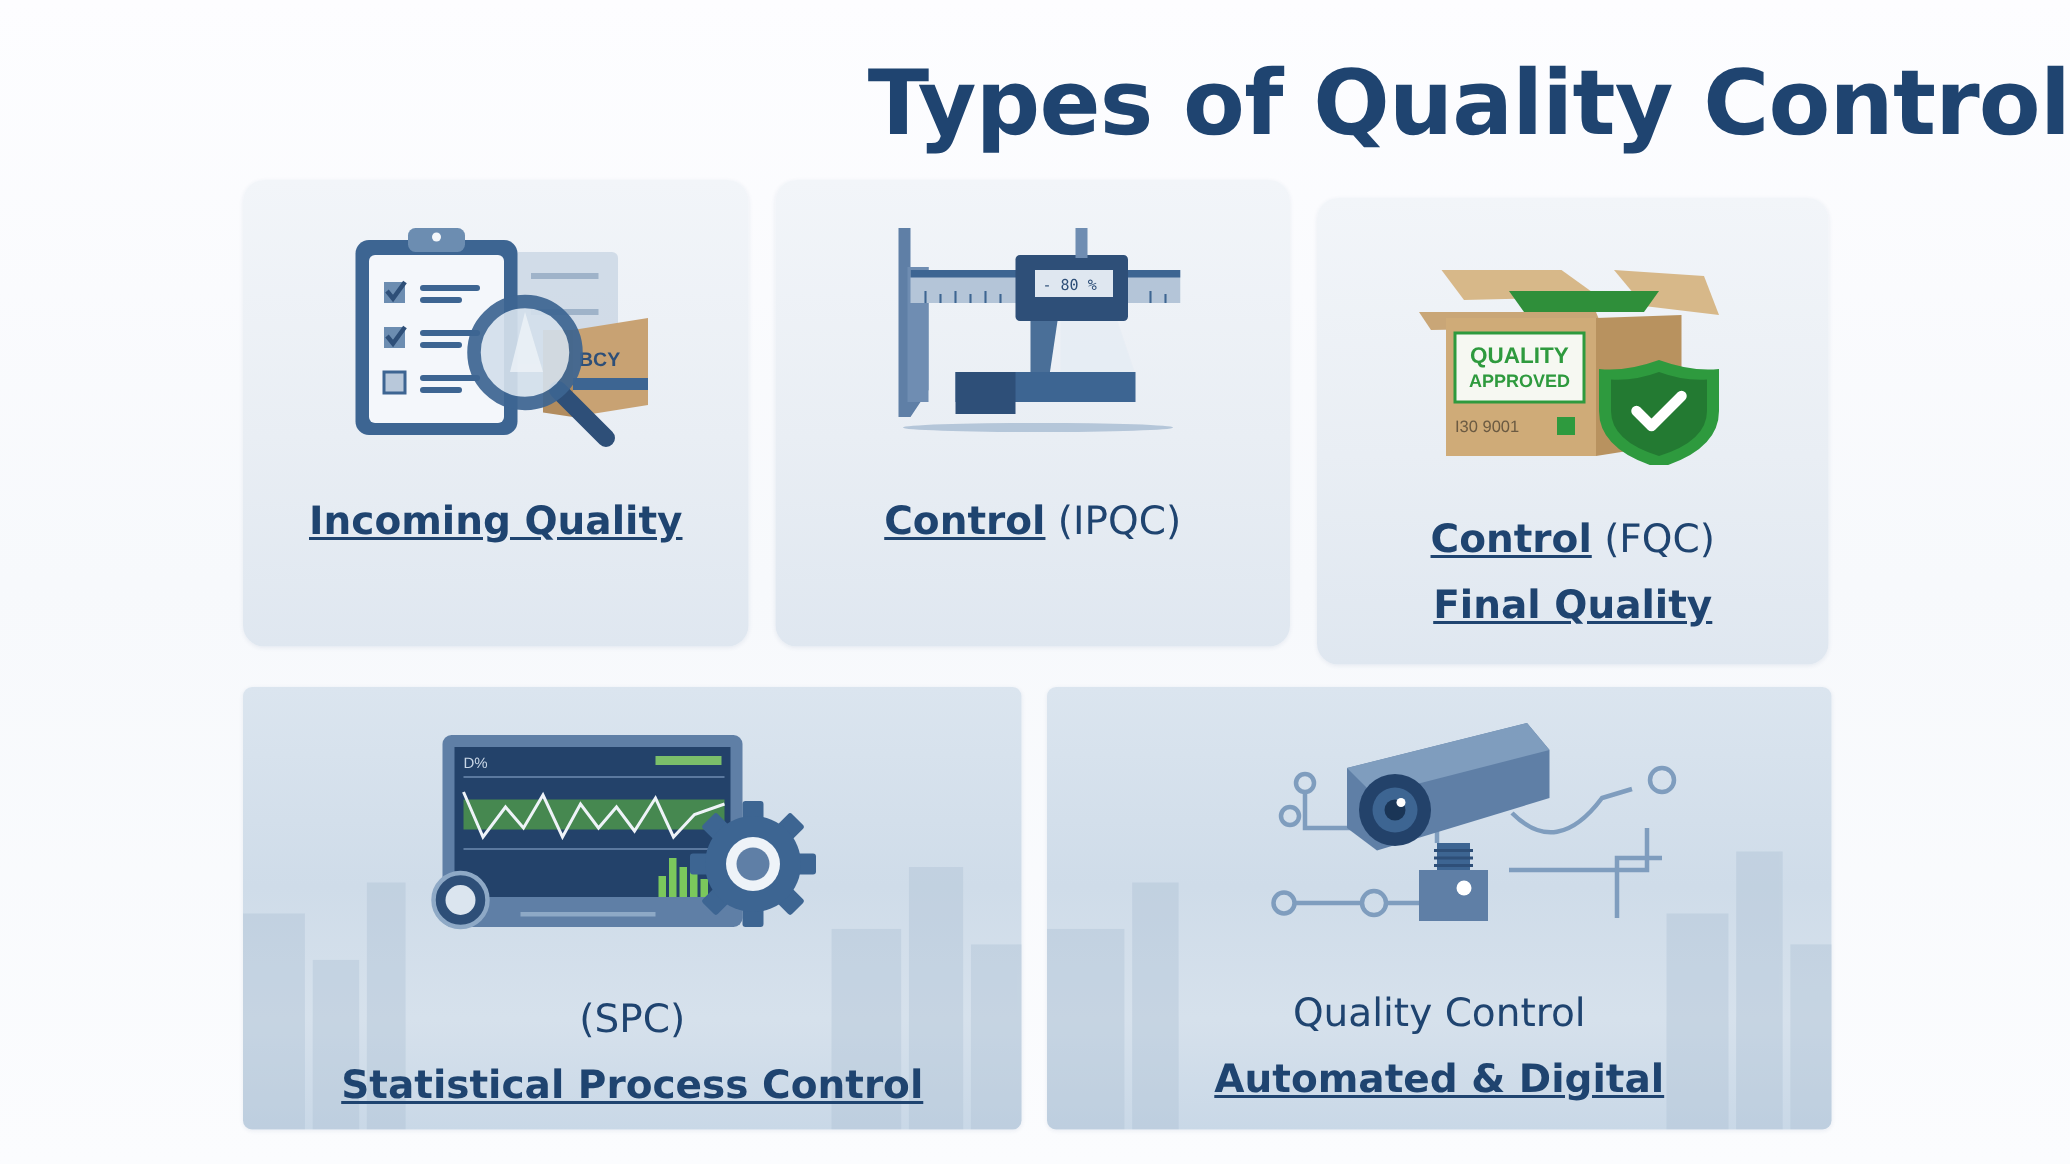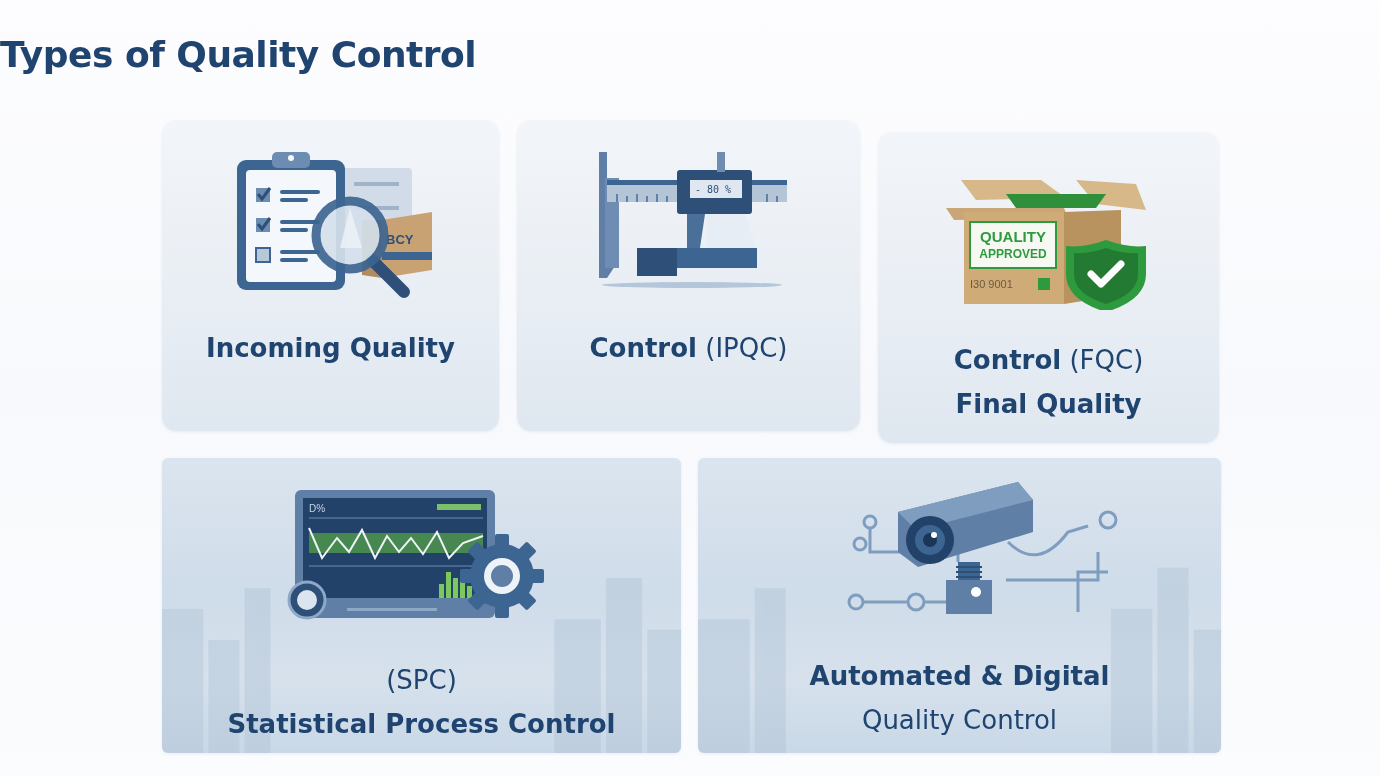--- a/index.html
+++ b/index.html
@@ -9,22 +9,22 @@
     font-family:"DejaVu Sans", sans-serif;
     position:relative;
   }
   .page-bg {
     position:absolute; inset:0;
     background:
       linear-gradient(180deg, #fdfdff 0%, #f7f9fc 50%, #fbfcfe 100%);
   }
   .title {
     position:absolute; left:0; right:0; top:34px;
-    text-align:left;
-    font-size:36px; font-weight:bold; color:#1f4470;
+    text-align:right;
+    font-size:60px; font-weight:bold; color:#1f4470;
     letter-spacing:-0.5px;
   }
   .card {
     position:absolute;
     border-radius:14px;
     overflow:hidden;
     background: linear-gradient(180deg, #f2f5f9 0%, #e9eef4 55%, #dfe7f0 100%);
     box-shadow: 0 1px 3px rgba(40,70,110,0.08);
   }
   .card.bottom {
@@ -32,21 +32,21 @@
     background: linear-gradient(180deg, #dbe5ef 0%, #cfdce9 45%, #d6e1ec 75%, #c9d8e7 100%);
   }
   .card .city {
     position:absolute; left:0; right:0; bottom:0; height:70%;
     opacity:0.35;
   }
   .card .label {
     position:absolute; left:0; right:0; text-align:center;
     color:#1f4470; font-size:26px; line-height:44px;
   }
-  .card .label b { font-weight:bold; }
+  .card .label b { font-weight:bold;text-decoration:underline; }
   .card .label .lite { font-weight:normal; }
   .illus { position:absolute; }
 </style>
 </head>
 <body>
 
 <div class="page-bg"></div>
 
 <h1 class="title" style="margin:0;">Types of Quality Control</h1>
 
@@ -236,16 +236,16 @@
     <rect x="120" y="90" width="22" height="18" fill="#3d6592"></rect>
     <g fill="#2e4f78">
         <rect x="118" y="94" width="26" height="2"></rect>
         <rect x="118" y="99" width="26" height="2"></rect>
         <rect x="118" y="104" width="26" height="2"></rect>
       </g>
     <rect x="108" y="108" width="46" height="34" fill="#5f7fa6"></rect>
     <circle cx="138" cy="120" r="5" fill="#ffffff"></circle>
   </svg>
   <div class="label" style="top:196px;">
+    <div><span class="lite">Quality Control</span></div>
     <div><b>Automated &amp; Digital</b></div>
-    <div><span class="lite">Quality Control</span></div>
   </div>
 </div>
 
 </body></html>

